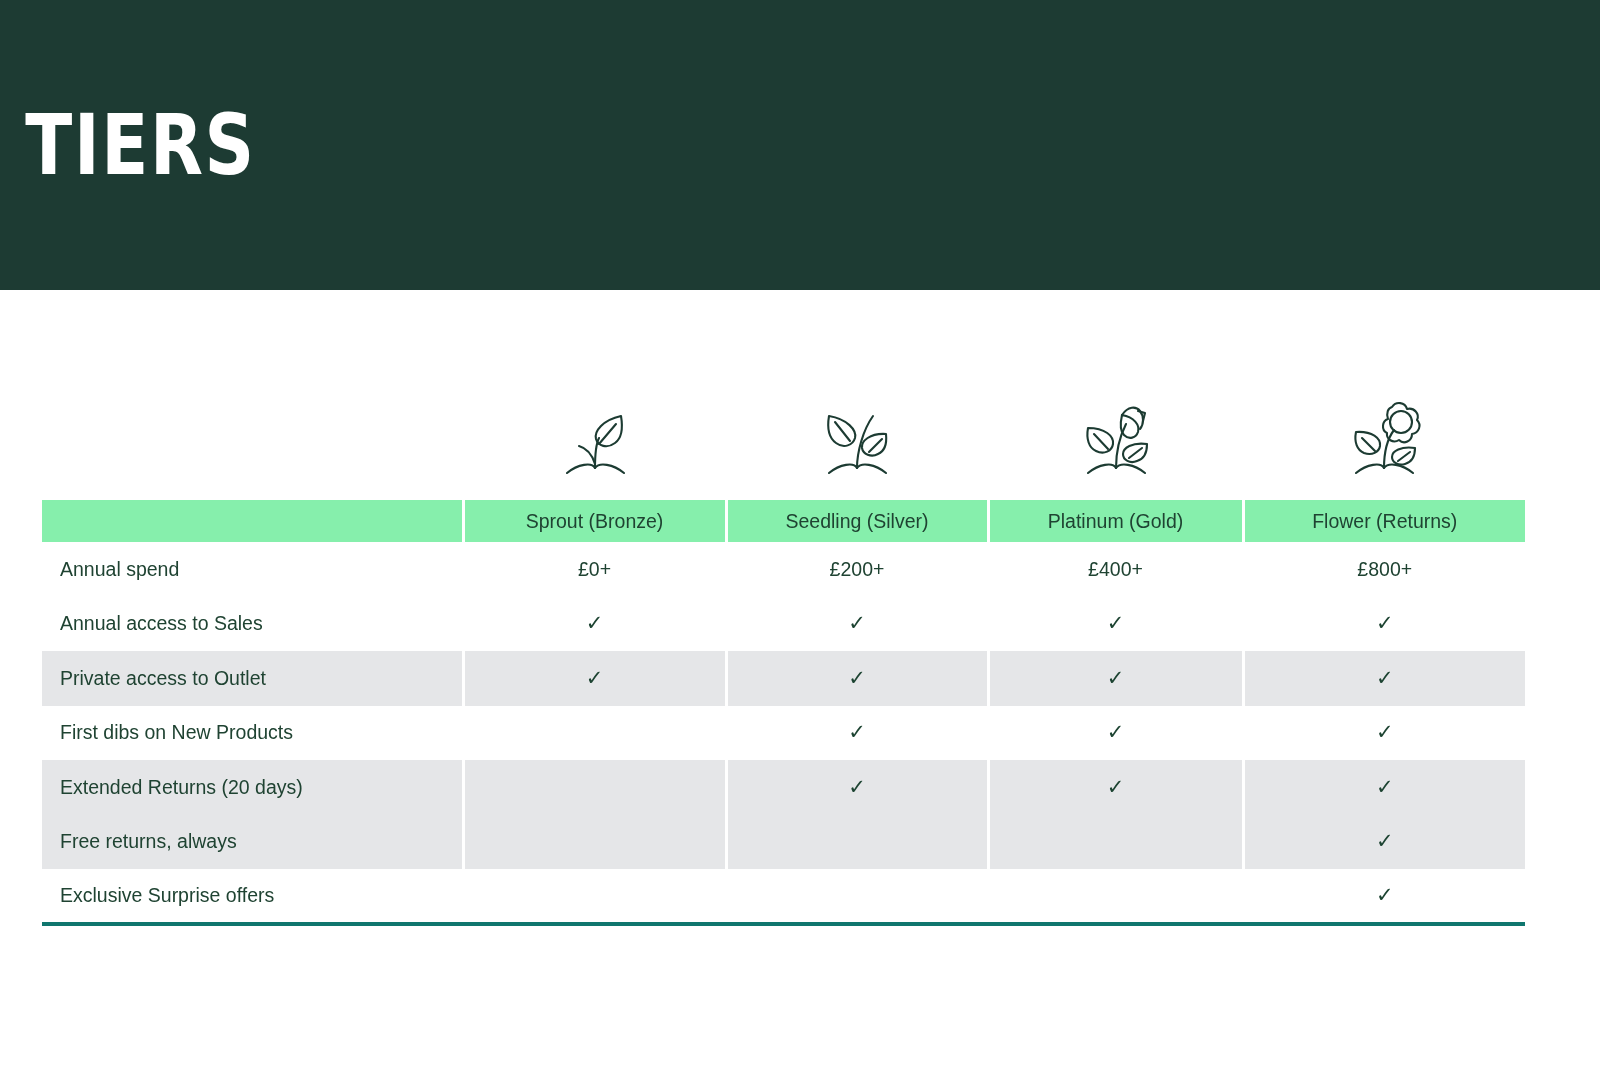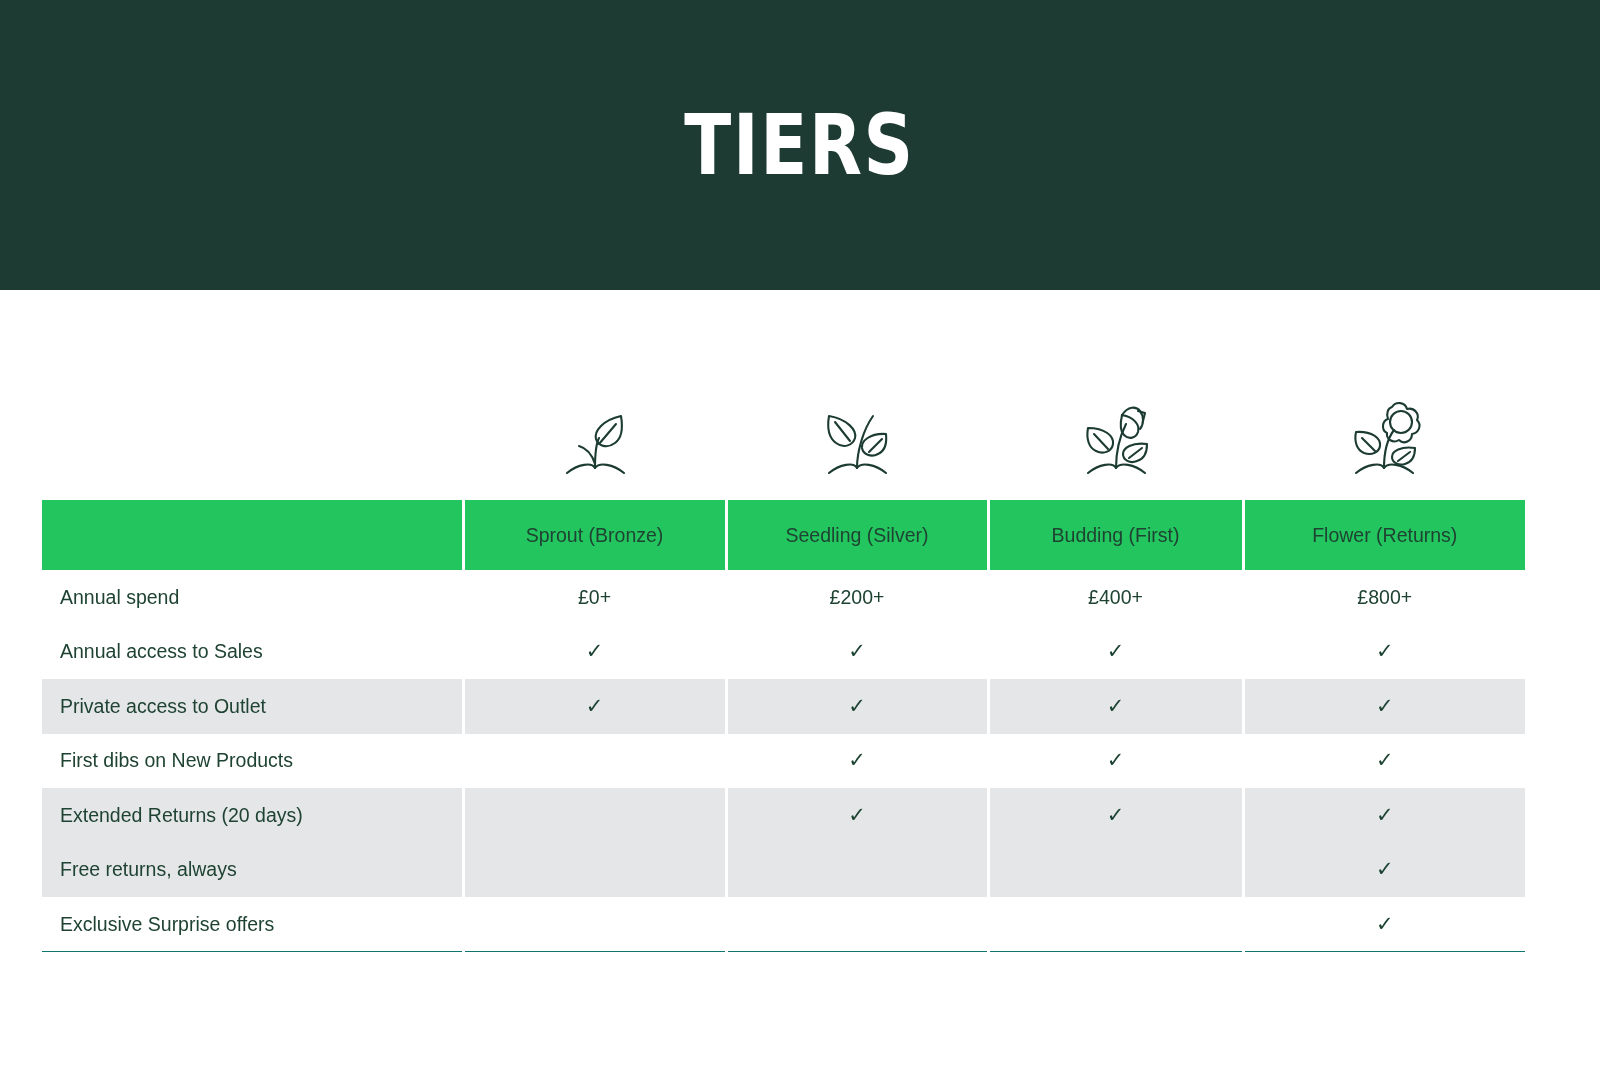--- a/index.html
+++ b/index.html
@@ -12,21 +12,20 @@
   }
 
   
   .hero {
     width:1600px;
     height:290px;
     background:#1d3b33;
     position:relative;
     display:flex;
     align-items:center;
-    justify-content:center;
   }
   .hero-title {
     color:#ffffff;
     font-family:"DejaVu Sans", sans-serif;
     font-size:84px;
     font-weight:bold;
     letter-spacing:2px;
     transform:scaleX(0.82);
     line-height:1;
     text-align:center;
@@ -61,22 +60,22 @@
     background:#ffffff;
     border:none;
   }
   .tier-icon {
     display:inline-block;
     line-height:0;
   }
 
   
   tr.head-row td {
-    background:#22c55e;
-    height:70px;
+    background:#86efac;
+    height:42px;
     color:#1f4332;
     font-size:19.5px;
     text-align:center;
     vertical-align:middle;
     border-left:3px solid #ffffff;
     border-right:0;
     padding:0 6px;
   }
   tr.head-row td.label-cell {
     border-left:none;
@@ -95,21 +94,21 @@
     background:#ffffff;
   }
   tbody tr td.label-cell {
     text-align:left;
     padding-left:18px;
     border-left:none;
   }
   tbody tr.shaded td { background:#e5e6e8; }
   tbody tr.shaded td.label-cell { background:#e5e6e8; }
 
-  tbody tr.last-row td { border-bottom:1px solid #0f766e; }
+  tbody tr.last-row td { border-bottom:4px solid #0f766e; }
 
   .check { font-size:21px; color:#1c4331; line-height:1; }
 </style>
 </head>
 <body>
 
 <div class="hero">
   <div class="hero-title">TIERS</div>
 </div>
 
@@ -182,21 +181,21 @@
               <path d="M14 79 C 25 70, 39 68, 42 74 C 46 68, 60 70, 71 79"></path>
             </svg>
           </span>
         </td>
       </tr>
 
       <tr class="head-row">
         <td class="label-cell"></td>
         <td>Sprout (Bronze)</td>
         <td>Seedling (Silver)</td>
-        <td>Budding (First)</td>
+        <td>Platinum (Gold)</td>
         <td>Flower (Returns)</td>
       </tr>
     </thead>
 
     <tbody>
 
       <tr>
         <td class="label-cell">Annual spend</td>
         <td>£0+</td>
         <td>£200+</td>

